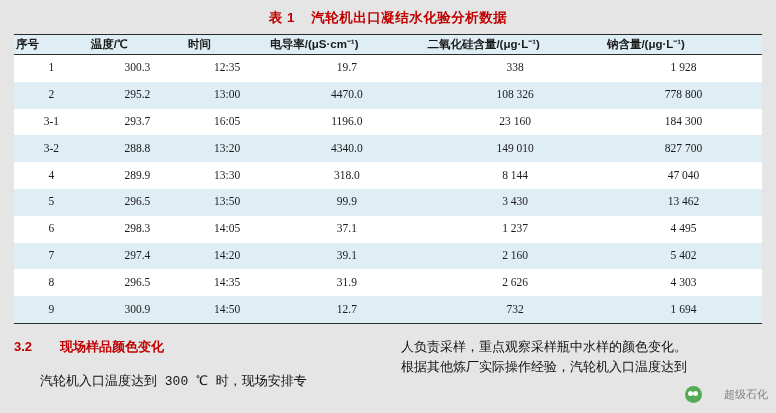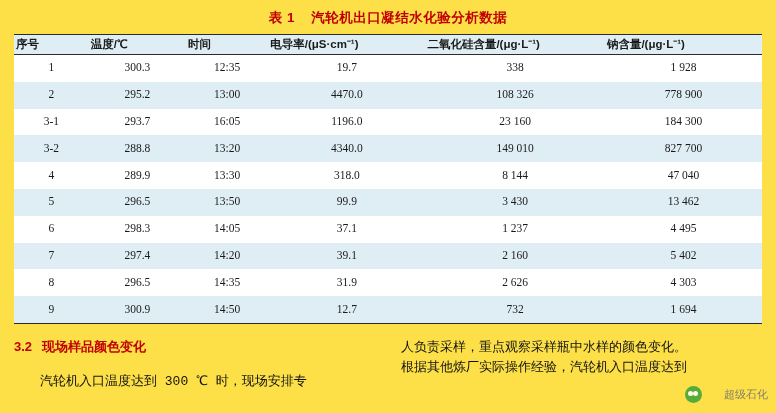--- a/index.html
+++ b/index.html
@@ -12,21 +12,21 @@
     background: #ffffff;
     font-family: "Liberation Serif", serif;
     overflow: hidden;
     position: relative;
   }
 
   #page {
     position: relative;
     width: 776px;
     height: 413px;
-    background: #fde047;
+    background: #e5e5e5;
   }
 
   .table-title {
     text-align: center;
     color: #c00000;
     font-size: 13.5px;
     font-weight: bold;
     font-family: "Liberation Sans", sans-serif;
     padding-top: 9px;
     padding-bottom: 7px;
@@ -88,21 +88,21 @@
   }
   .sec-head {
     font-family: "Liberation Sans", sans-serif;
     font-size: 13px;
     font-weight: bold;
     color: #c00000;
     margin-bottom: 6px;
     white-space: nowrap;
   }
   .sec-head .secnum {
-    margin-right: 10px;
+    margin-right: 28px;
   }
   .body-text {
     font-size: 13px;
     color: #111111;
     line-height: 1.55;
     text-align: justify;
     font-family: Liberation Mono, monospace;
   }
   .indent {
     text-indent: 26px;
@@ -190,21 +190,21 @@
         <td>19.7</td>
         <td>338</td>
         <td>1 928</td>
       </tr>
       <tr class="even">
         <td>2</td>
         <td>295.2</td>
         <td>13:00</td>
         <td>4470.0</td>
         <td>108 326</td>
-        <td>778 900</td>
+        <td>778 800</td>
       </tr>
       <tr class="odd">
         <td>3-1</td>
         <td>293.7</td>
         <td>16:05</td>
         <td>1196.0</td>
         <td>23 160</td>
         <td>184 300</td>
       </tr>
       <tr class="even">

